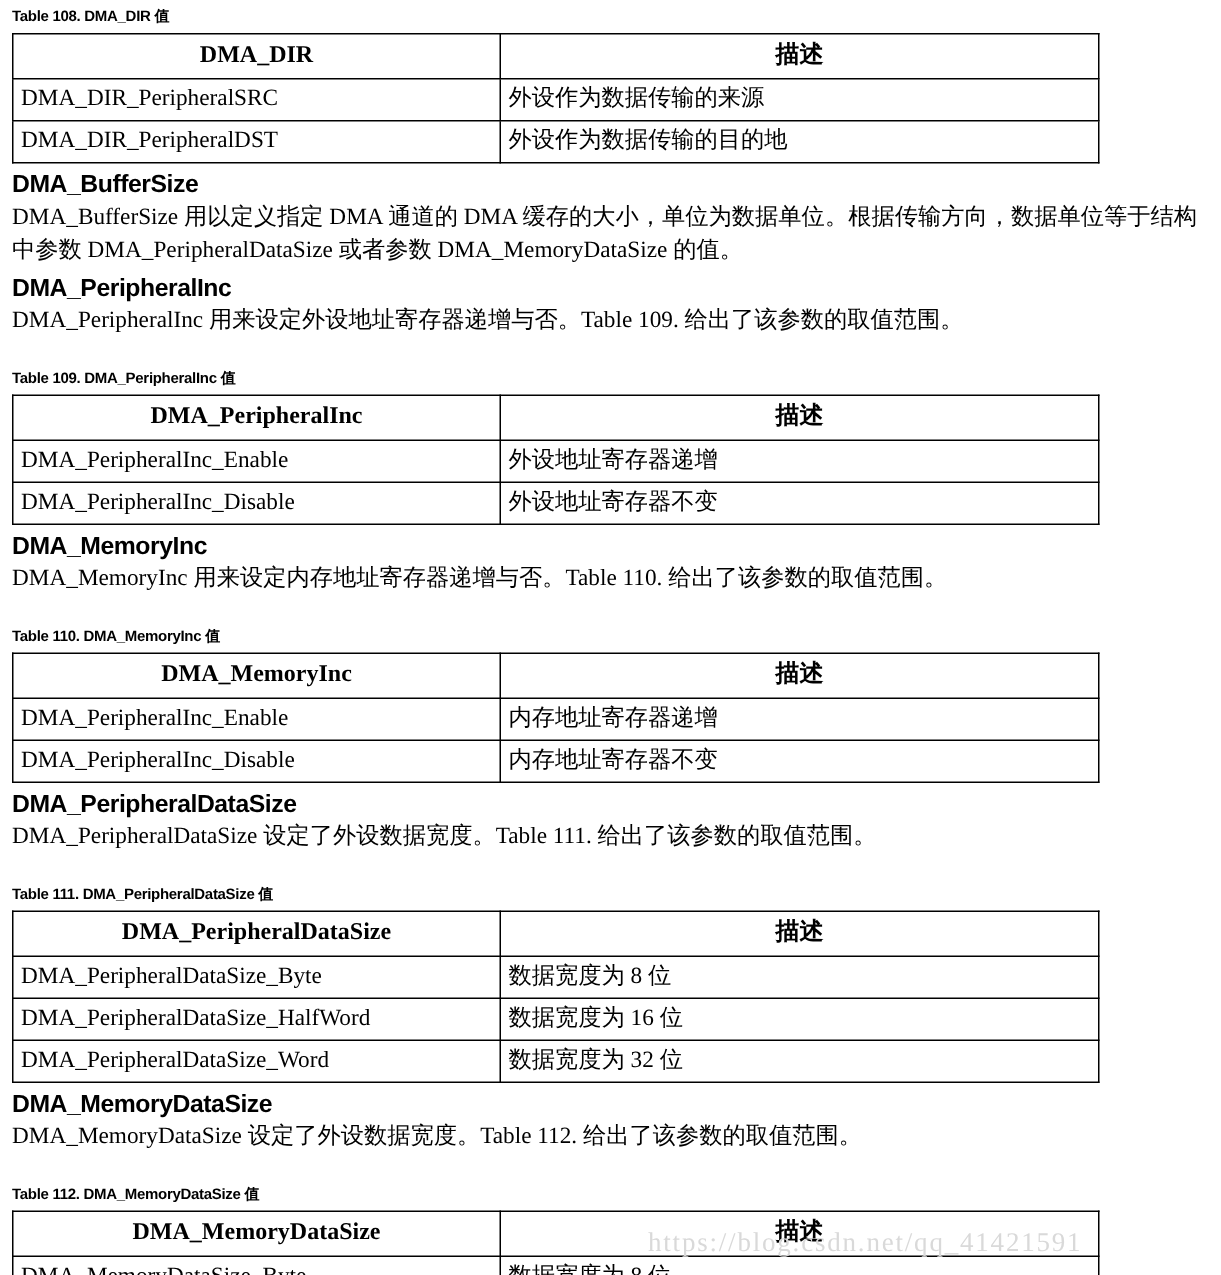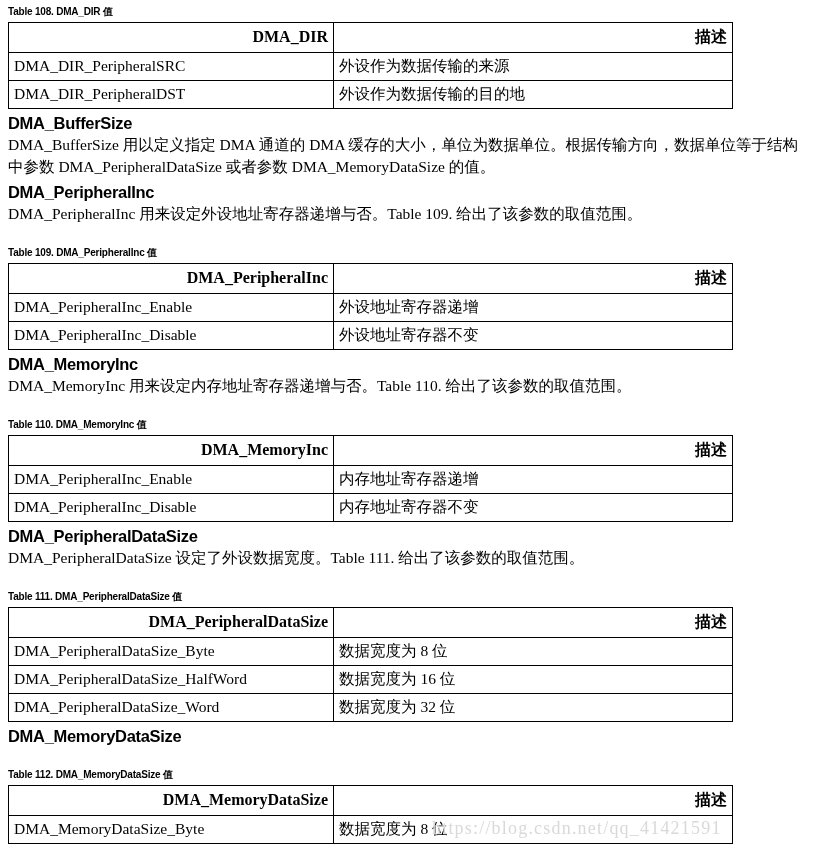--- a/index.html
+++ b/index.html
@@ -47,21 +47,21 @@
   table.doc-table td {
     border: 1px solid #000000;
     font-size: 15.5px;
     line-height: 18px;
     padding: 3px 5px 4px 5px;
     vertical-align: middle;
     height: 20px;
     word-break: break-all;
   }
   table.doc-table tr.header-row td {
-    text-align: right;
+    text-align: center;
     font-weight: bold;
     font-size: 16px;
     padding-top: 4px;
     padding-bottom: 5px;
   }
   table.doc-table td.col-name { width: 314px; }
   table.doc-table td.col-desc { width: 388px; }
 
   
   h3.section-heading {
@@ -190,20 +190,21 @@
         <td class="col-desc">数据宽度为 16 位</td>
       </tr>
       <tr>
         <td class="col-name">DMA_PeripheralDataSize_Word</td>
         <td class="col-desc">数据宽度为 32 位</td>
       </tr>
     </tbody>
   </table>
 
   <h3 class="section-heading">DMA_MemoryDataSize</h3>
+  <p class="body-text">DMA_MemoryDataSize 设定了外设数据宽度。Table 112. 给出了该参数的取值范围。</p>
 
   <div class="gap-lg"></div>
 
   <div class="table-caption"><span>Table 112. DMA_MemoryDataSize</span> <span class="cap-cn">值</span></div>
   <table class="doc-table">
     <tbody>
       <tr class="header-row">
         <td class="col-name">DMA_MemoryDataSize</td>
         <td class="col-desc">描述</td>
       </tr>

